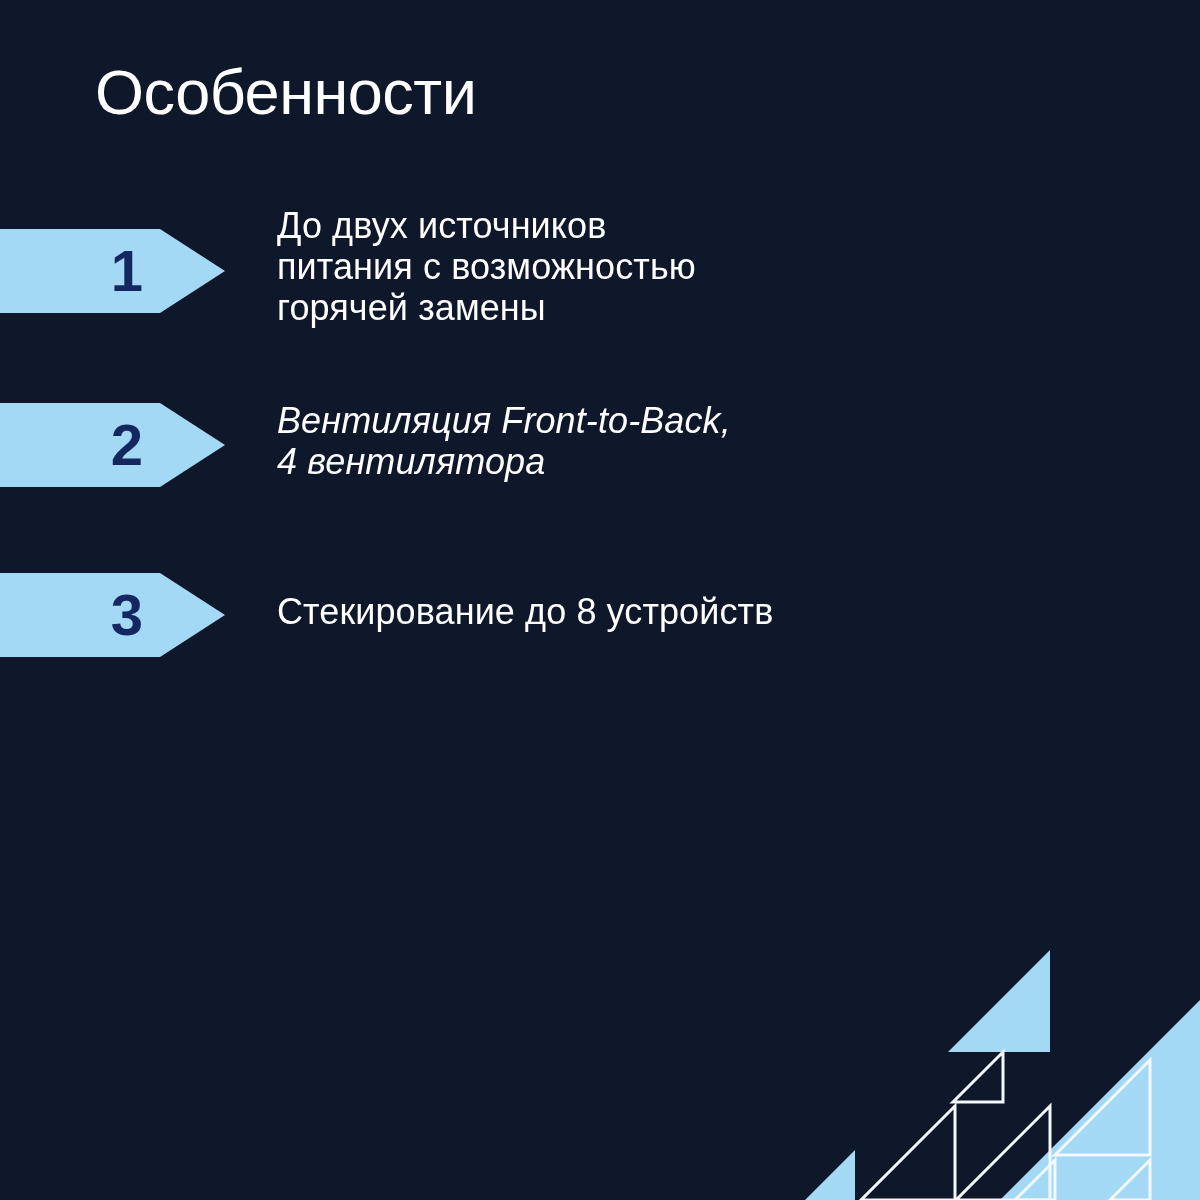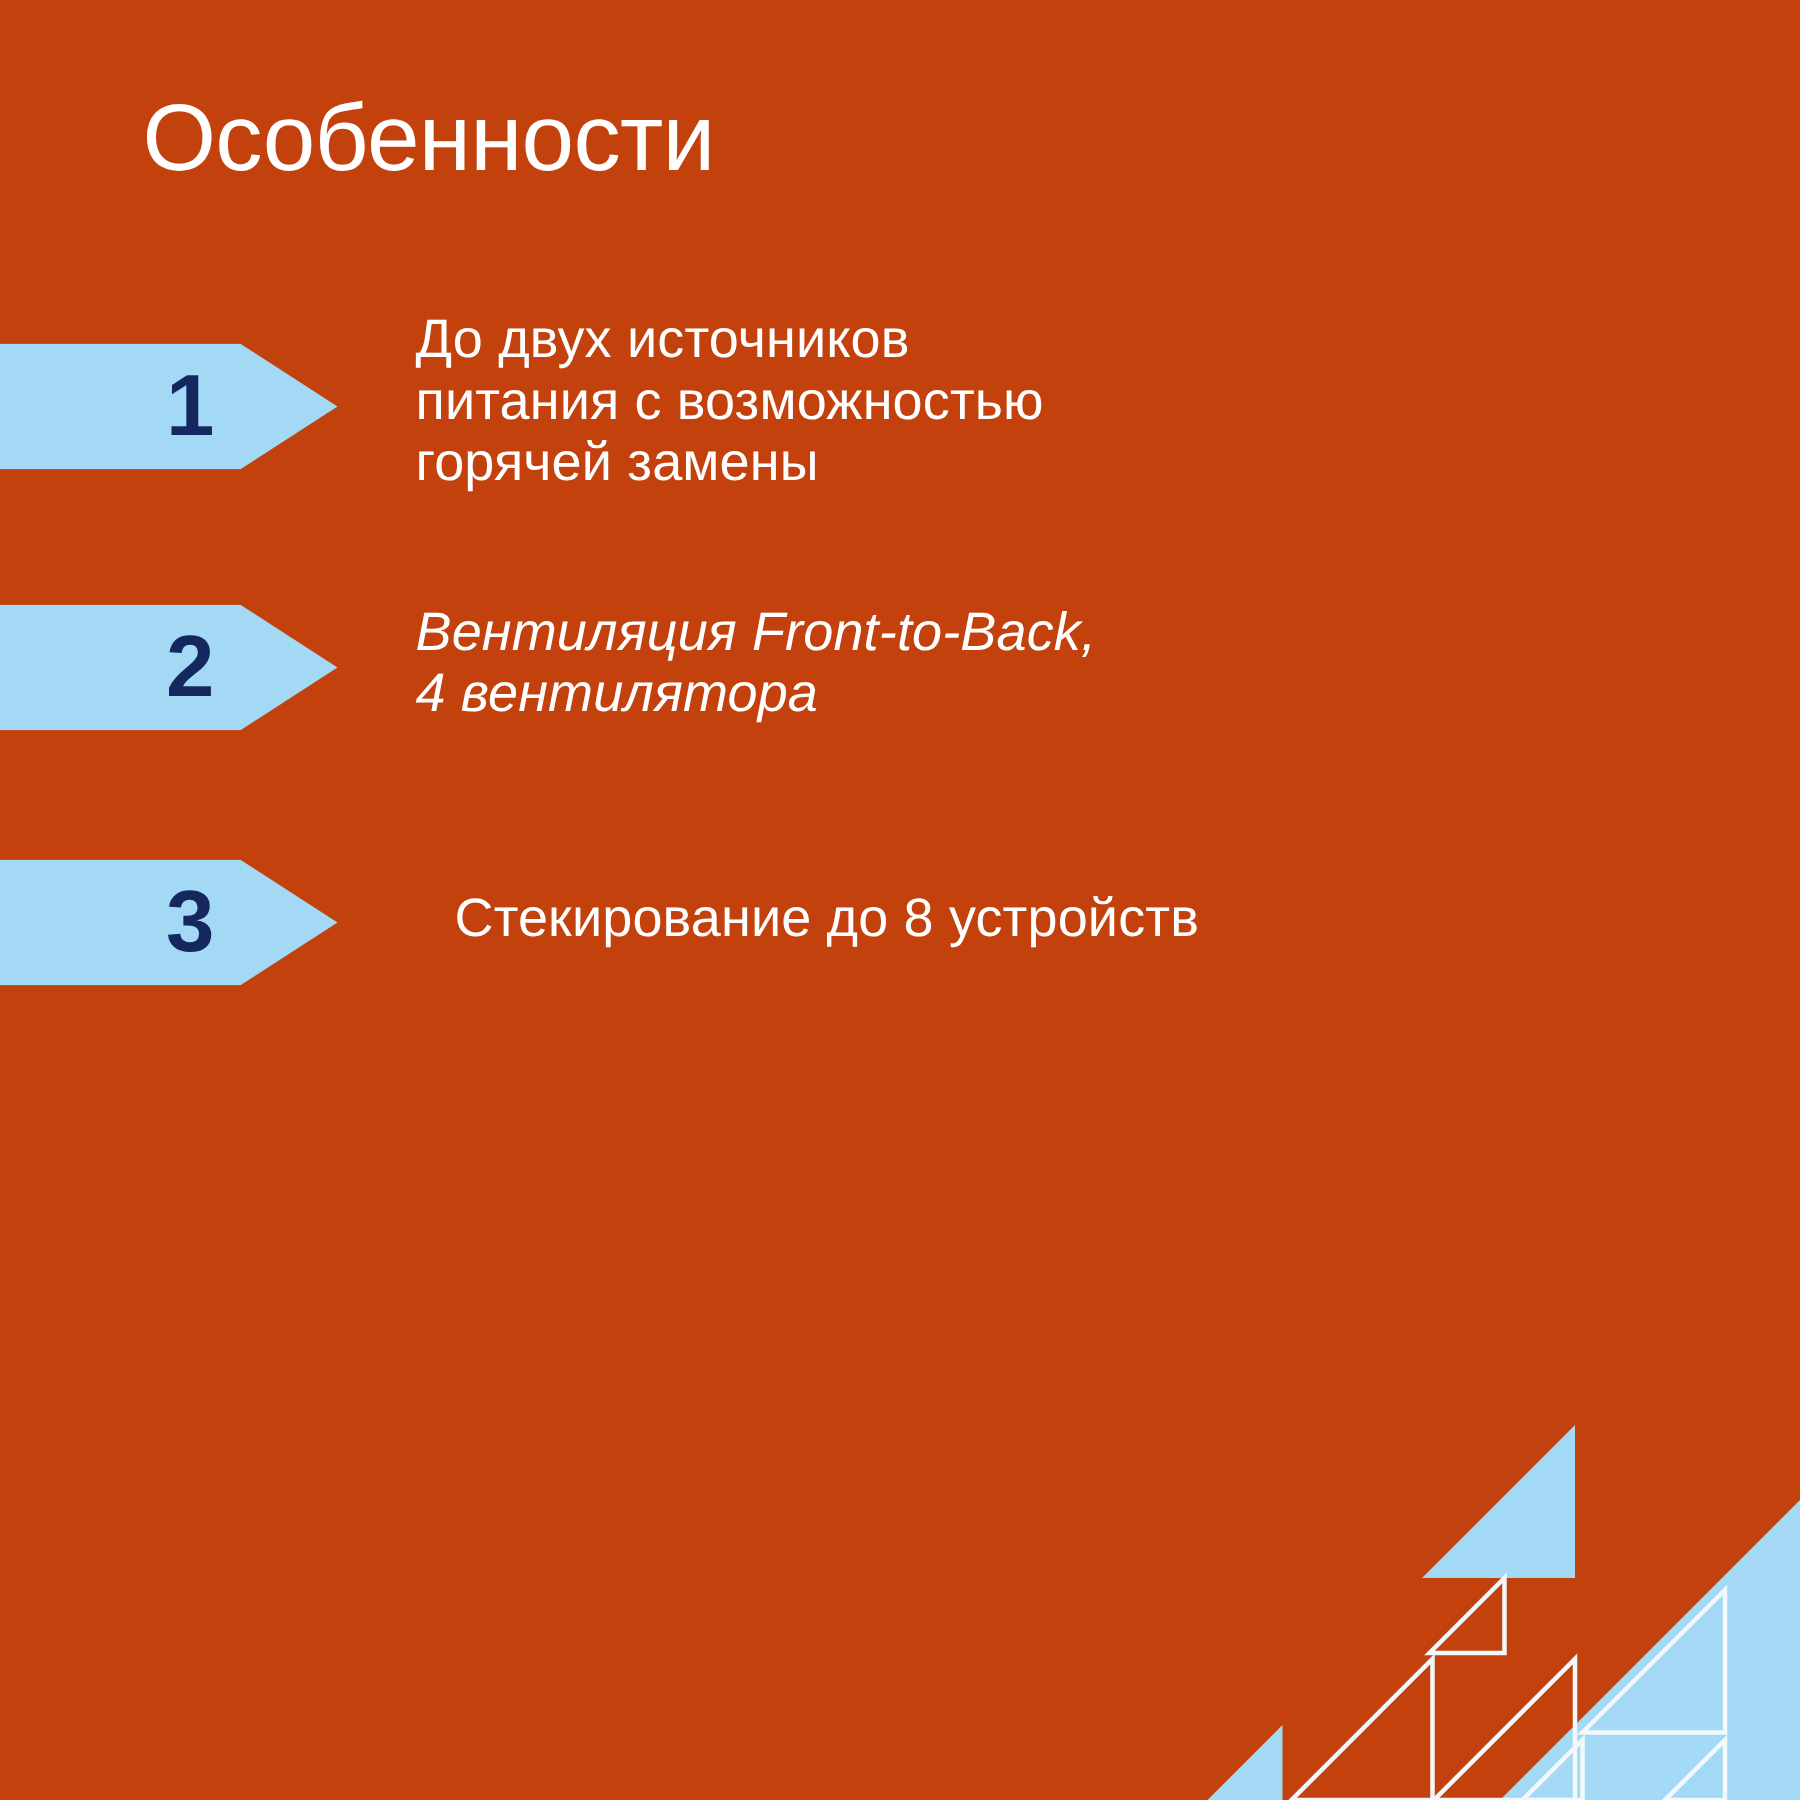--- a/index.html
+++ b/index.html
@@ -9,21 +9,21 @@
     background: #0e1f4f;
   }
   body {
     font-family: "Liberation Sans", "DejaVu Sans", sans-serif;
   }
 
   #slide {
     position: relative;
     width: 1200px;
     height: 1200px;
-    background: #c2410c;
+    background: #0f172a;
     overflow: hidden;
   }
 
   
   #page-title {
     position: absolute;
     left: 95px;
     top: 56px;
     font-size: 63px;
     line-height: 1.15;
@@ -75,21 +75,21 @@
     top: -24px;
     width: 620px;
     font-size: 36px;
     line-height: 41px;
     color: #ffffff;
     font-weight: 400;
     letter-spacing: 0.1px;
     white-space: pre-line;
   }
   #feature-row-1 .feature-text { top: -3px; font-style: italic; }
-  #feature-row-2 .feature-text { top: 18px; margin-left: 26px; }
+  #feature-row-2 .feature-text { top: 18px; }
 
   
   #decor {
     position: absolute;
     left: 780px;
     top: 930px;
     width: 420px;
     height: 270px;
     pointer-events: none;
   }

